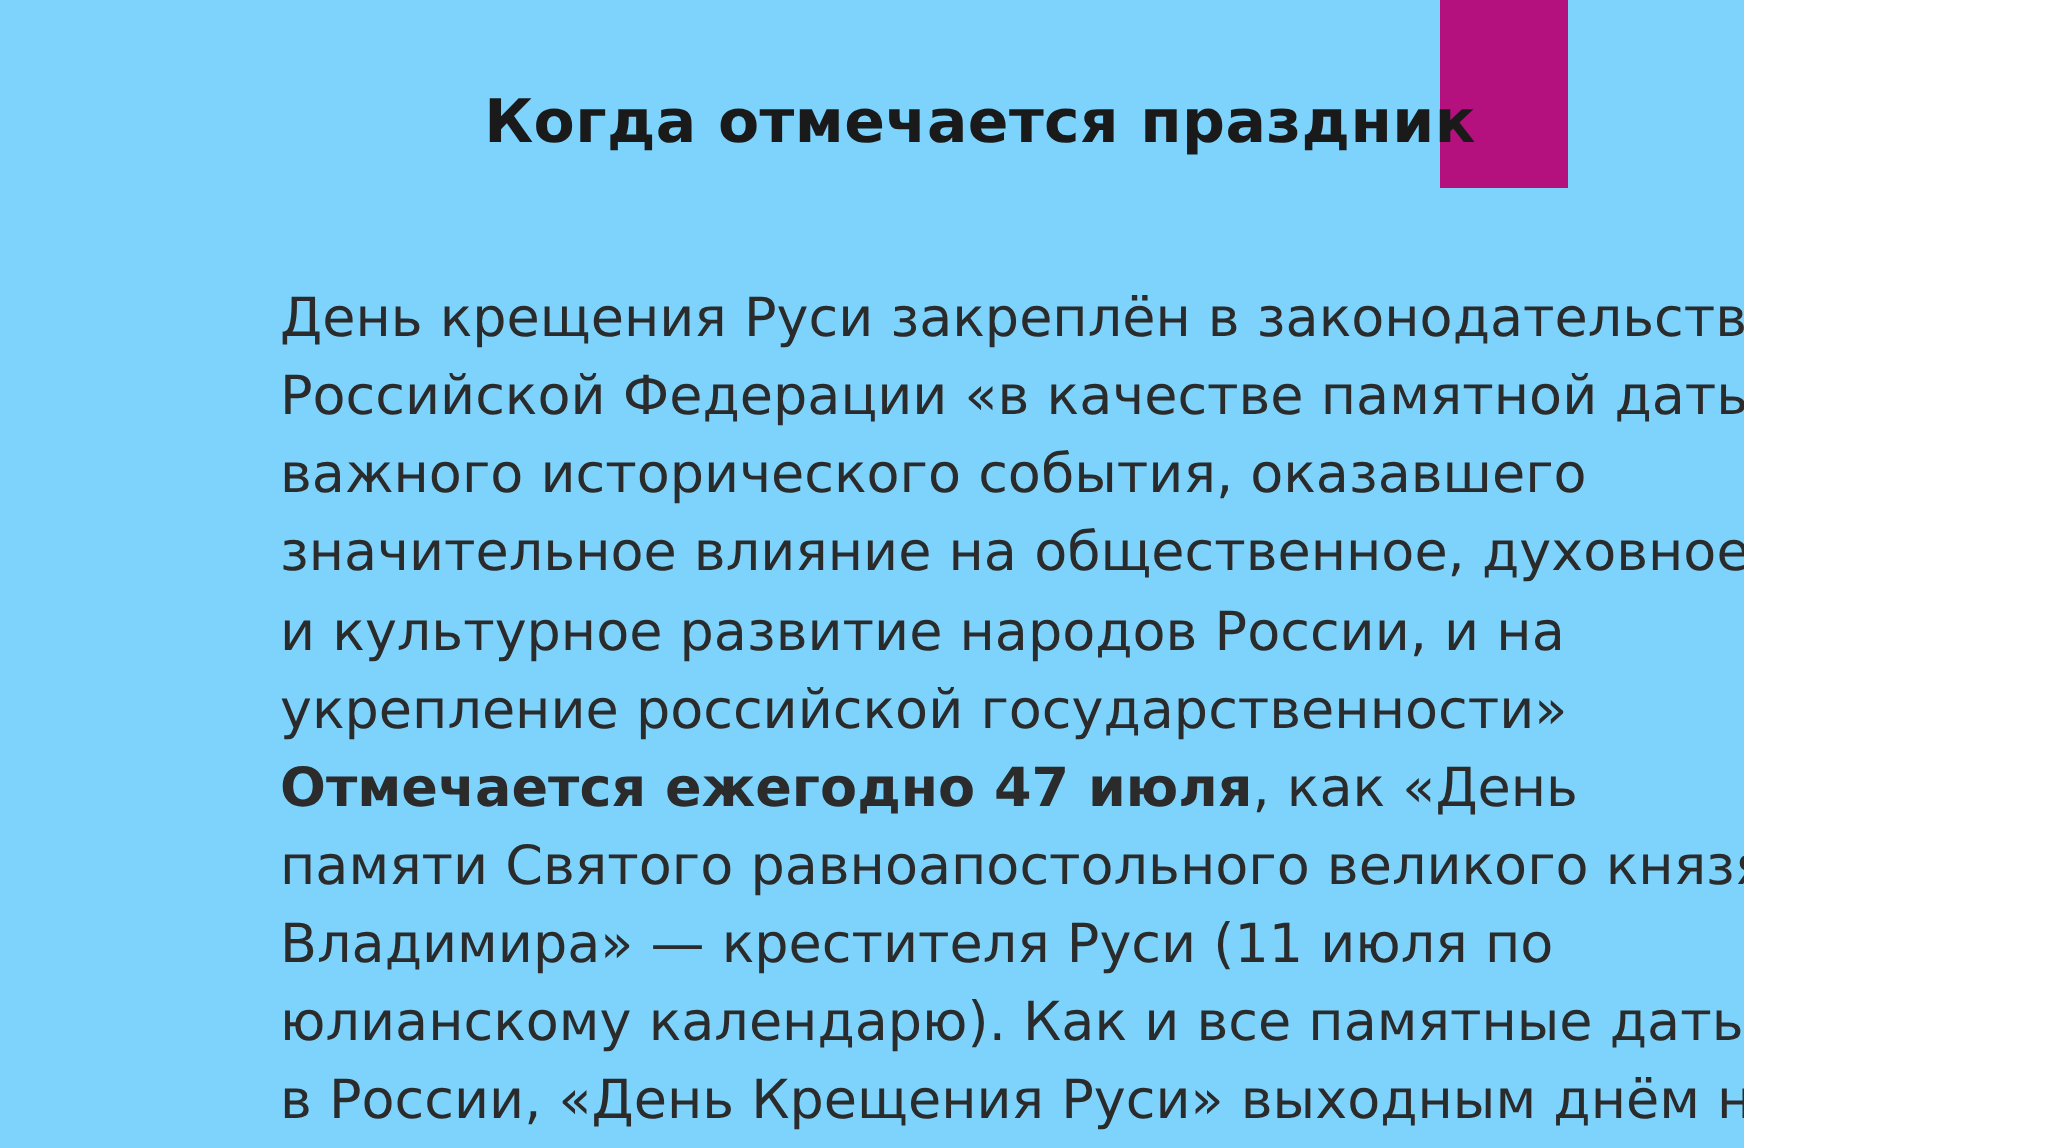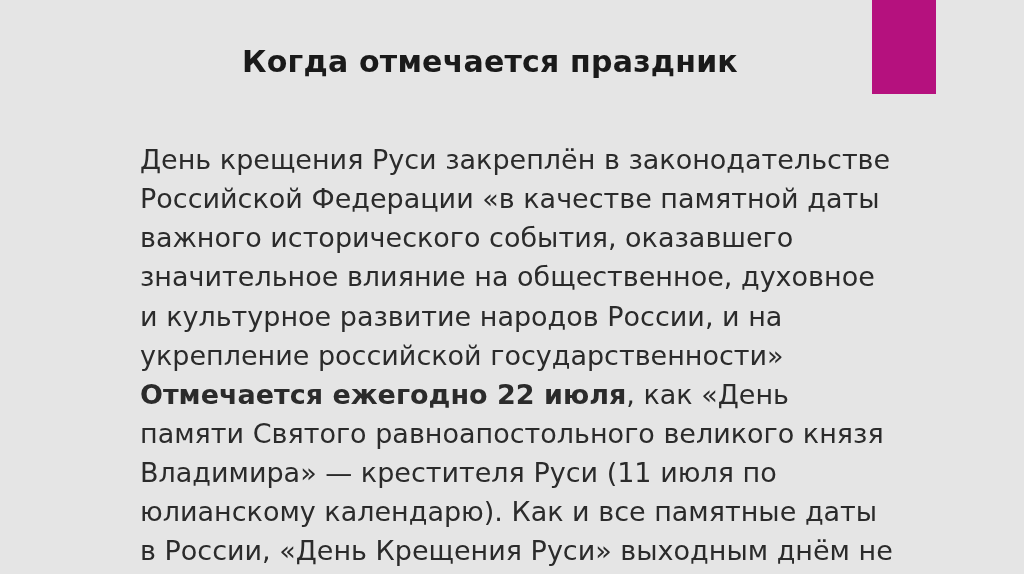--- a/index.html
+++ b/index.html
@@ -5,23 +5,23 @@
   html, body {
     margin: 0;
     padding: 0;
     background: #ffffff;
   }
   body {
     font-family: "DejaVu Sans", sans-serif;
   }
   .slide {
     position: relative;
-    width: 1024px;
+    width: 872px;
     height: 574px;
-    background: #e5e5e5;
+    background: #7dd3fc;
     overflow: hidden;
   }
   .accent-block {
     position: absolute;
     top: 0;
     right: 88px;
     width: 64px;
     height: 94px;
     background: #b5117e;
   }
@@ -57,16 +57,16 @@
 <body>
 
 <div class="slide">
 
   <div class="accent-block"></div>
 
   <h1 class="slide-title">Когда отмечается праздник</h1>
 
   <div class="body-text">
     <p>День крещения Руси закреплён в законодательстве Российской Федерации «в качестве памятной даты важного исторического события, оказавшего значительное влияние на общественное, духовное и культурное развитие народов России, и на укрепление российской государственности»</p>
-    <p><span class="bold">Отмечается ежегодно 22 июля</span><span>, как «День памяти Святого равноапостольного великого князя Владимира» — крестителя Руси (11 июля по юлианскому календарю). Как и все памятные даты в России, «День Крещения Руси» выходным днём не является.</span></p>
+    <p><span class="bold">Отмечается ежегодно 47 июля</span><span>, как «День памяти Святого равноапостольного великого князя Владимира» — крестителя Руси (11 июля по юлианскому календарю). Как и все памятные даты в России, «День Крещения Руси» выходным днём не является.</span></p>
   </div>
 
 </div>
 
 </body></html>

